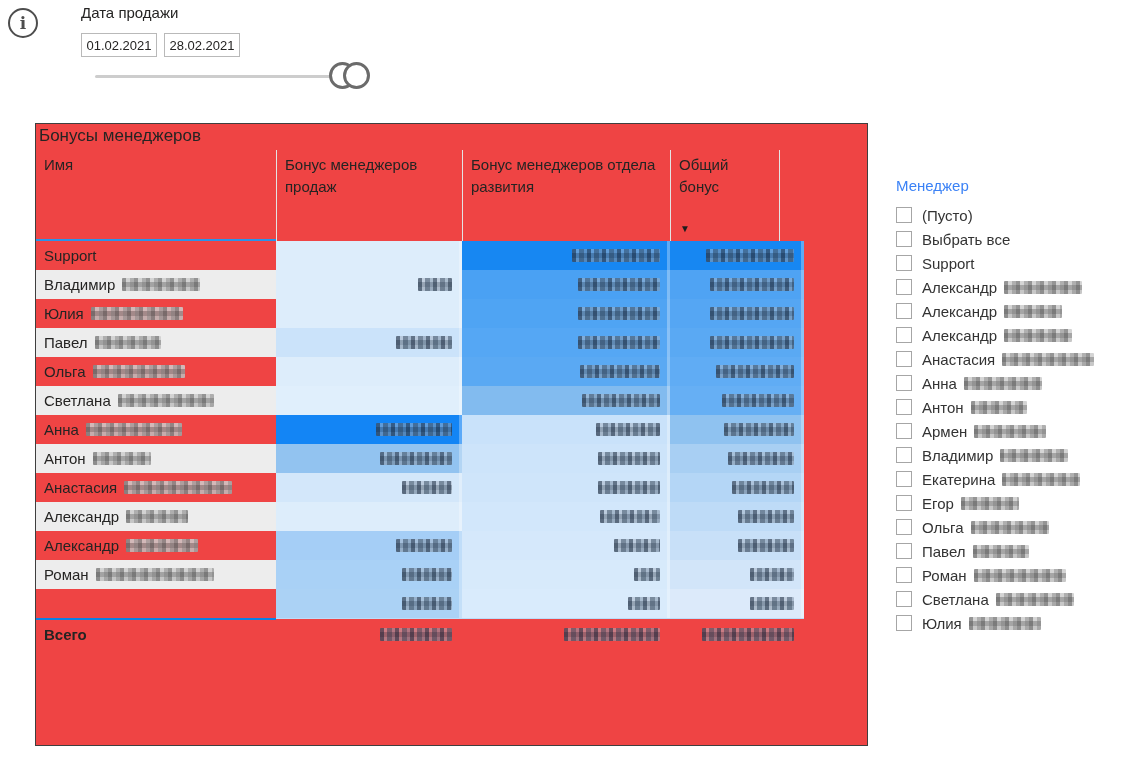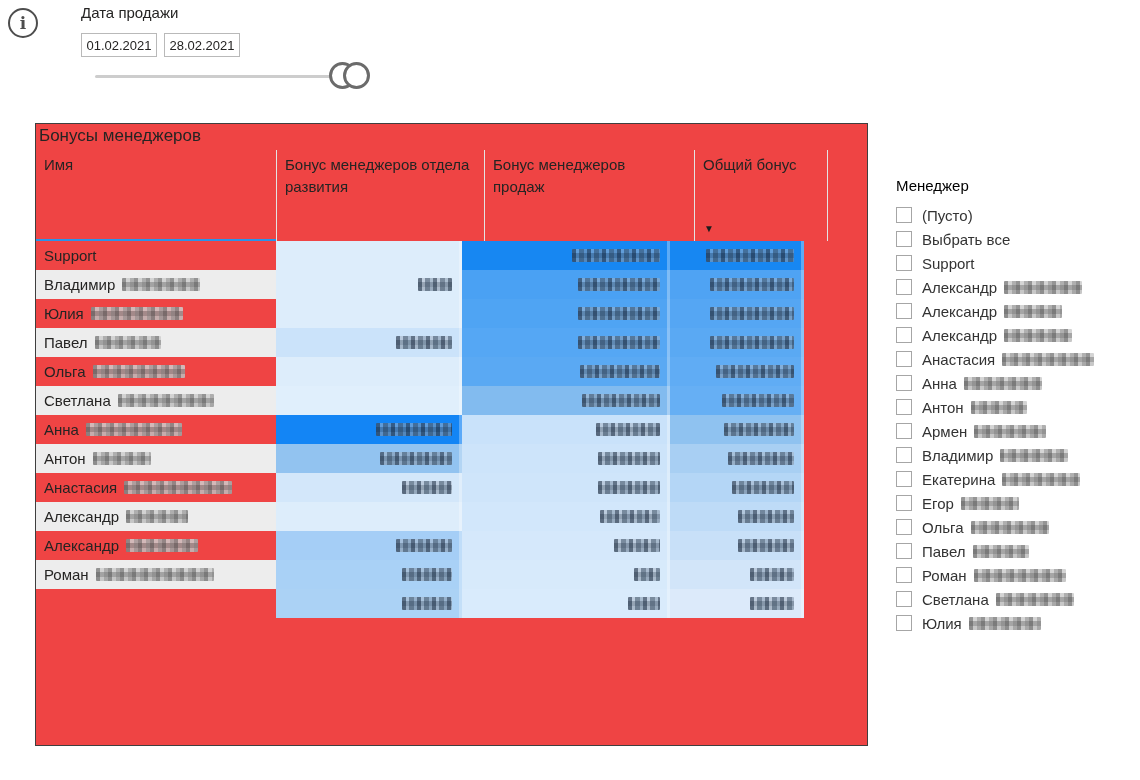--- a/index.html
+++ b/index.html
@@ -19,21 +19,21 @@
   .ds-h1{left:329px;} .ds-h2{left:343px;}
 
   
   .matrix{position:absolute;left:35px;top:123px;width:833px;height:623px;border:1px solid #3f3f3f;
           box-sizing:border-box;background:#ef4444;}
   .m-title{font-size:17px;height:26px;padding:2px 0 0 3px;box-sizing:border-box;white-space:nowrap;}
   .m-head{display:flex;height:91px;}
   .hc{box-sizing:border-box;font-size:15px;line-height:1.45;padding:4px 10px 0 8px;position:relative;border-left:1px solid #e4e4e4;}
   .hc.w1{border-left:none;border-bottom:2px solid #2A93E8;}
   .hc.w4{border-right:1px solid #e4e4e4;}
-  .w1{width:240px;} .w2{width:186px;} .w3{width:208px;} .w4{width:134px;margin-left:24px;}
+  .w1{width:240px;} .w2{width:186px;} .w3{width:208px;} .w4{width:110px;}
   .sort{position:absolute;left:9px;bottom:5px;font-size:10px;color:#1d1d1d;}
   .m-row{display:flex;height:29px;cursor:pointer;}
   .m-c{box-sizing:border-box;height:29px;display:flex;align-items:center;overflow:hidden;}
   .m-c.c1{width:240px;padding-left:8px;font-size:15px;white-space:nowrap;}
   .m-row.alt .c1{background:#ededed;}
   .cnum{justify-content:flex-end;padding-right:10px;box-shadow:inset -3px 0 0 rgba(255,255,255,0.30);}
   .c2{width:186px;} .c3{width:208px;} .c4{width:134px;}
   .m-total{display:flex;height:31px;font-weight:bold;}
   .t{box-sizing:border-box;display:flex;align-items:center;height:31px;}
   .t.c1{border-top:2px solid #0C80E4;padding-left:8px;font-size:15px;}
@@ -45,21 +45,21 @@
     background:
       repeating-linear-gradient(90deg, rgba(70,70,70,.45) 0 4px, rgba(255,255,255,0) 4px 8px, rgba(120,120,120,.4) 8px 12px),
       repeating-linear-gradient(0deg, rgba(190,190,190,.85) 0 4px, rgba(150,150,150,.85) 4px 9px, rgba(205,205,205,.85) 9px 13px);}
   .bl-num{
     background:
       repeating-linear-gradient(90deg, rgba(35,50,70,.55) 0 4px, rgba(255,255,255,.12) 4px 7px, rgba(60,78,98,.5) 7px 12px, rgba(130,150,170,.25) 12px 15px),
       repeating-linear-gradient(0deg, rgba(110,128,148,.55) 0 4px, rgba(66,82,102,.55) 4px 9px, rgba(140,156,176,.45) 9px 13px);}
 
   
   .filter{position:absolute;left:895px;top:177px;width:240px;}
-  .f-title{font-size:15px;margin:0 0 9px 1px;color:#000000;}
+  .f-title{font-size:15px;margin:0 0 9px 1px;color:#3b82f6;}
   .f-item{display:flex;align-items:center;height:24px;font-size:15px;color:#333;cursor:pointer;}
   .cb{width:14px;height:14px;border:1px solid #a6a6a6;background:#fff;margin:0 10px 0 1px;flex:none;}
   .f-label{white-space:nowrap;display:flex;align-items:center;}
 </style>
 </head>
 <body>
 
 <div class="canvas">
 
   <div class="info-btn">
@@ -72,22 +72,22 @@
     <div class="ds-input ds-end">28.02.2021</div>
     <div class="ds-track"></div>
     <div class="ds-handle ds-h1"></div>
     <div class="ds-handle ds-h2"></div>
   </div>
 
   <div class="matrix">
     <div class="m-title">Бонусы менеджеров</div>
     <div class="m-head">
       <div class="hc w1">Имя</div>
+      <div class="hc w2">Бонус менеджеров продаж</div>
       <div class="hc w3">Бонус менеджеров отдела развития</div>
-      <div class="hc w2">Бонус менеджеров продаж</div>
       <div class="hc w4">
         <span>Общий бонус</span>
         <span class="sort">▼</span>
       </div>
     </div>
     <div id="rows">
         <div class="m-row">
           <div class="m-c c1">
             <span>Support</span>
           </div>
@@ -264,20 +264,32 @@
             <span class="bl bl-num" style="width: 50px;"></span>
           </div>
           <div class="m-c cnum c3" style="background: rgb(217, 235, 252);">
             <span class="bl bl-num" style="width: 32px;"></span>
           </div>
           <div class="m-c cnum c4" style="background: rgb(220, 234, 250);">
             <span class="bl bl-num" style="width: 44px;"></span>
           </div>
         </div>
       </div>
+    <div class="m-total">
+      <div class="t m-c c1">Всего</div>
+      <div class="t m-c cnum c2">
+          <span class="bl bl-num" style="width: 72px;"></span>
+        </div>
+      <div class="t m-c cnum c3">
+          <span class="bl bl-num" style="width: 96px;"></span>
+        </div>
+      <div class="t m-c cnum c4">
+          <span class="bl bl-num" style="width: 92px;"></span>
+        </div>
+    </div>
   </div>
 
   <div class="filter">
     <div class="f-title">Менеджер</div>
     <div id="filter-items">
         <div class="f-item">
           <span class="cb"></span>
           <span class="f-label">
             <span>(Пусто)</span>
           </span>

